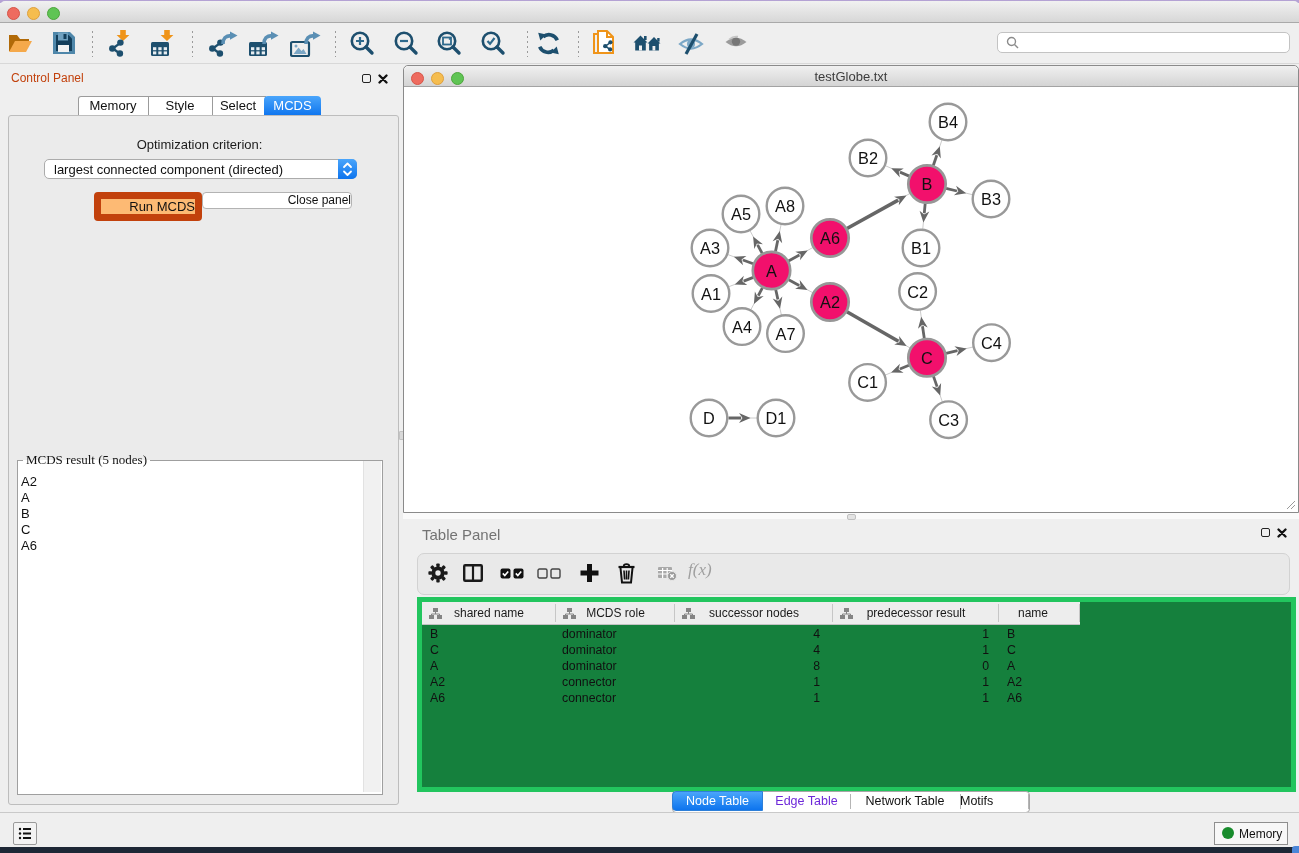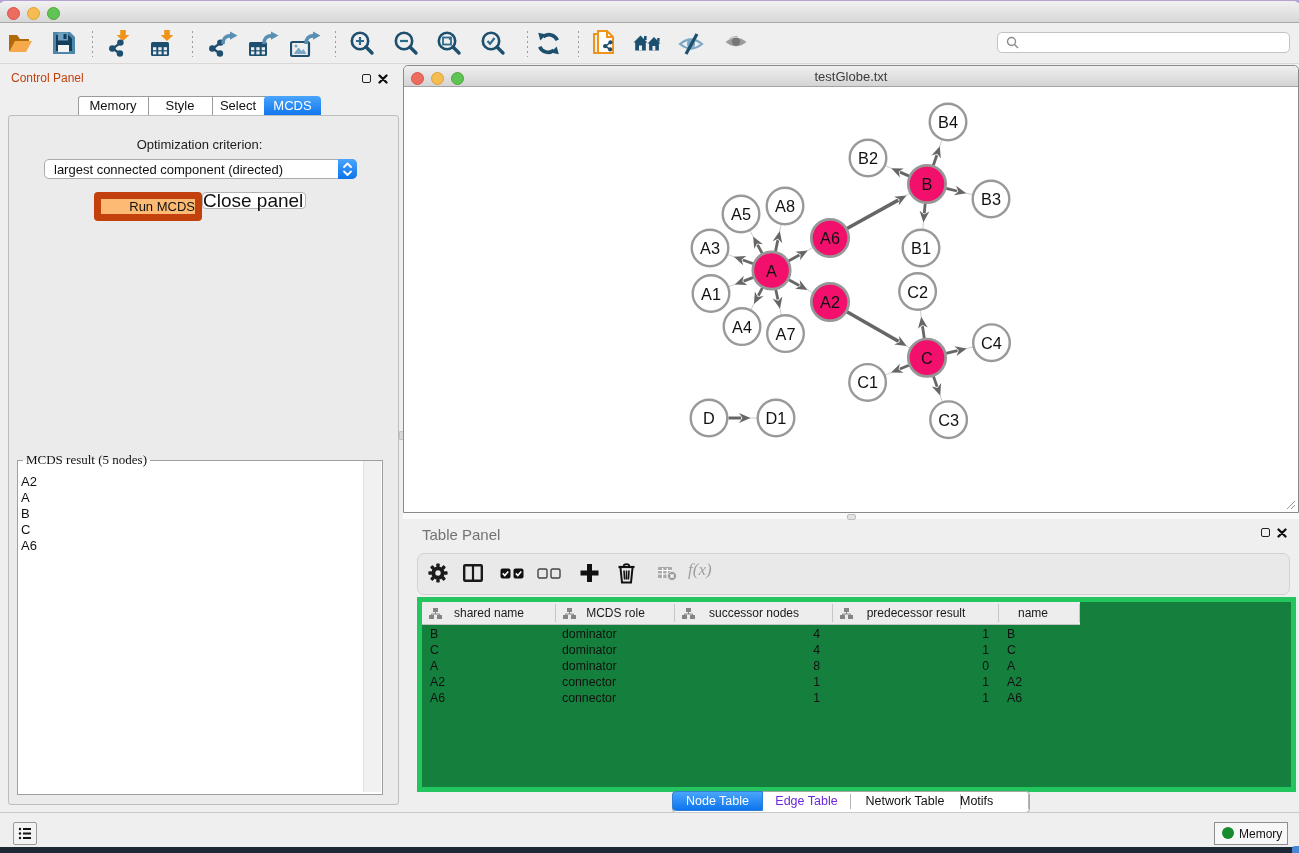--- a/index.html
+++ b/index.html
@@ -205,21 +205,21 @@
    <svg width="19" height="20" viewBox="0 0 19 20">
     <path d="M6 8 L9.5 4.5 L13 8" fill="none" stroke="#fff" stroke-width="1.8" stroke-linejoin="round" stroke-linecap="round"></path>
     <path d="M6 12.5 L9.5 16 L13 12.5" fill="none" stroke="#fff" stroke-width="1.8" stroke-linejoin="round" stroke-linecap="round"></path>
    </svg>
   </div>
 </div>
 
 <div class="abs" style="left:94px;top:192px;width:94px;height:15px;line-height:15px;background:#fdba74;border:7px solid #c2410c;
   border-radius:4px;text-align:right;font-size:13px;color:#111;">Run MCDS</div>
 <div class="abs" style="left:202px;top:192px;width:102px;height:15px;line-height:15px;background:#fff;border:1px solid #b3b3b3;
-  border-radius:4px;text-align:left;font-size:19px;color:#111;">Close panel</div>
+  border-radius:4px;text-align:right;font-size:12px;color:#111;padding-left:46px;">Close panel</div>
 
 <div class="abs" style="left:17px;top:460px;width:364px;height:333px;background:#fff;border:1px solid #9f9f9f;"></div>
 <div class="abs" style="left:363px;top:461px;width:17px;height:331px;background:#f1f1f1;border-left:1px solid #e2e2e2;"></div>
 <div class="abs" style="left:23px;top:452px;height:15px;font-size:13px;color:#111;
   background:linear-gradient(#ebebeb 55%,#ffffff 55%);padding:0 3px;font-family:Liberation Serif, serif;">MCDS result (5 nodes)</div>
 <div class="abs" style="left:21px;top:474px;font-size:13px;color:#111;line-height:16px;">A2<br>A<br>B<br>C<br>A6</div>
 
 <div class="abs" style="left:399px;top:431px;width:3px;height:7px;background:#d9d9d9;border:1px solid #c3c3c3;border-radius:1px;"></div>
 <div class="abs" style="left:403px;top:513px;width:896px;height:6px;background:#fafafa;"></div>
 <div class="abs" style="left:847px;top:514px;width:7px;height:4px;background:#e3e3e3;border:1px solid #c0c0c0;border-radius:2px;"></div>

